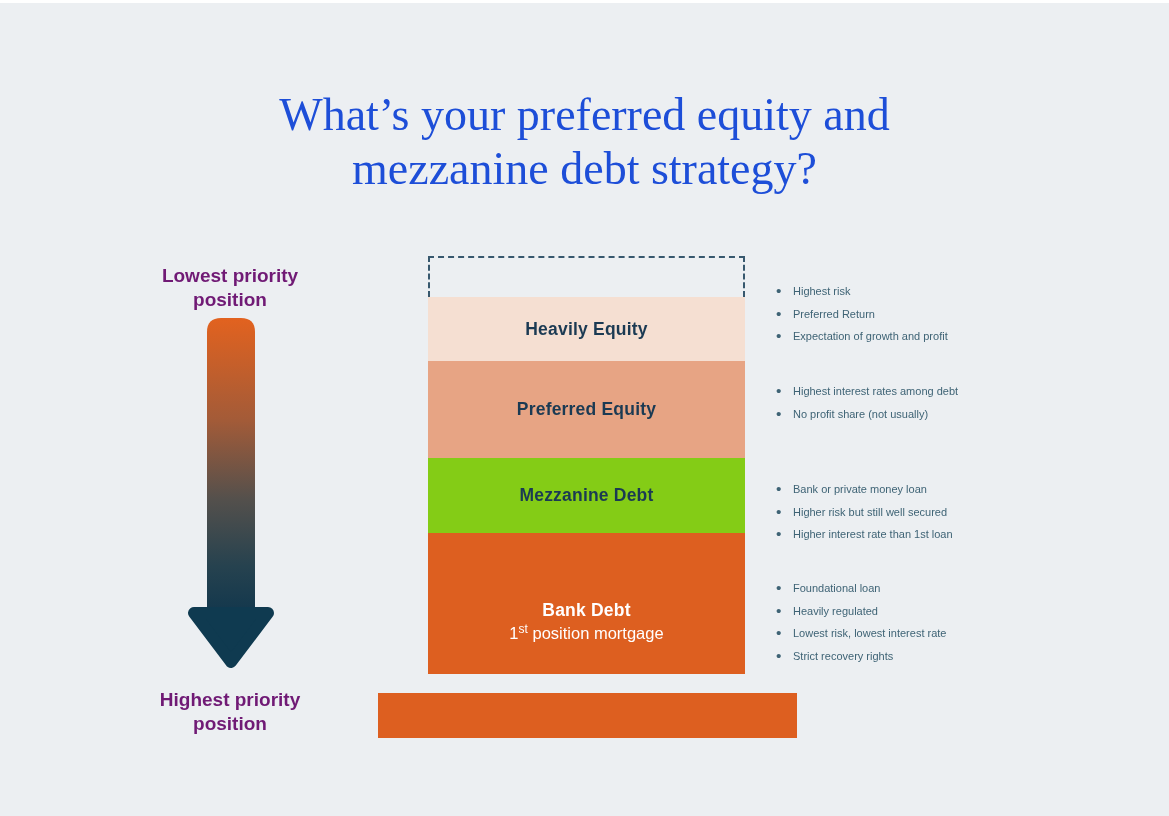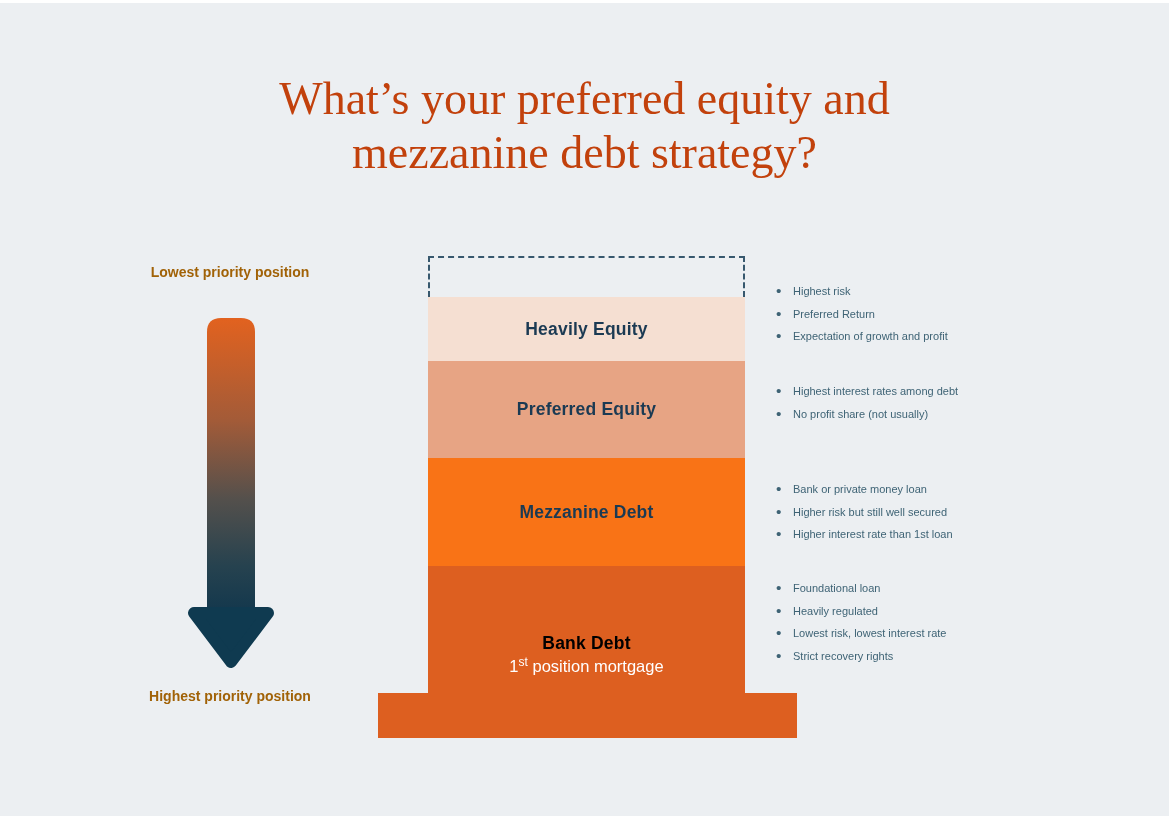--- a/index.html
+++ b/index.html
@@ -4,45 +4,45 @@
 <style>
   html,body{margin:0;padding:0;background:#ffffff;}
   .canvas{
     position:relative;width:1169px;height:816px;overflow:hidden;
     background:#ECEFF2;
     font-family:"Liberation Sans", sans-serif;
   }
   .top-strip{position:absolute;top:0;left:0;width:100%;height:3px;background:#ffffff;}
 
   .title{
-    position:absolute;top:72px;left:0;right:0;margin:0 auto;
+    position:absolute;top:72px;left:0;right:0;margin:16px auto;
     max-width:760px;text-align:center;
     font-family:"Liberation Serif", serif;font-weight:500;
-    font-size:46px;line-height:1.18;color:#c2410c;
+    font-size:46px;line-height:1.18;color:#1d4ed8;
   }
 
   .axis-label{
     position:absolute;left:130px;width:200px;text-align:center;
-    font-weight:bold;font-size:14px;line-height:1.25;color:#a16207;
+    font-weight:bold;font-size:19px;line-height:1.25;color:#701a75;
   }
   .axis-label.top{top:264px;}
   .axis-label.bottom{top:688px;}
   .arrow-wrap{position:absolute;left:183px;top:310px;width:96px;height:362px;}
 
   .stack{position:absolute;left:428px;top:256px;width:317px;}
   .tier{position:relative;width:317px;display:flex;flex-direction:column;
         align-items:center;justify-content:center;text-align:center;}
   .tier-label{font-weight:bold;font-size:17.5px;color:#1B3A53;letter-spacing:.2px;}
   .dashed-box{height:41px;border:2px dashed #37586E;border-bottom:none;
               box-sizing:border-box;background:transparent;}
   .tier.common   {height:64px;background:#F5DFD2;}
   .tier.preferred{height:97px;background:#E7A484;}
-  .tier.mezz     {height:108px;background:#f97316;}
+  .tier.mezz     {height:75px;background:#84cc16;}
   .tier.bank     {height:141px;background:#DD5F20;padding-top:0;}
-  .tier.bank .tier-label{color:#000000;}
+  .tier.bank .tier-label{color:#ffffff;}
   .tier.bank .tier-sublabel{color:#ffffff;font-size:16.5px;margin-top:3px;}
   .tier.bank .bank-inner{transform:translateY(18px);}
   .tier-sublabel sup{font-size:12px;vertical-align:super;line-height:0;}
   .base{position:absolute;left:-50px;top:437px;width:419px;height:45px;background:#DD5F20;}
 
   .bullets{position:absolute;left:772px;width:380px;margin:0;padding:0;list-style:none;}
   .bullets li{
     position:relative;padding-left:21px;margin:0;
     font-size:11px;line-height:22.5px;color:#3E6375;
   }

